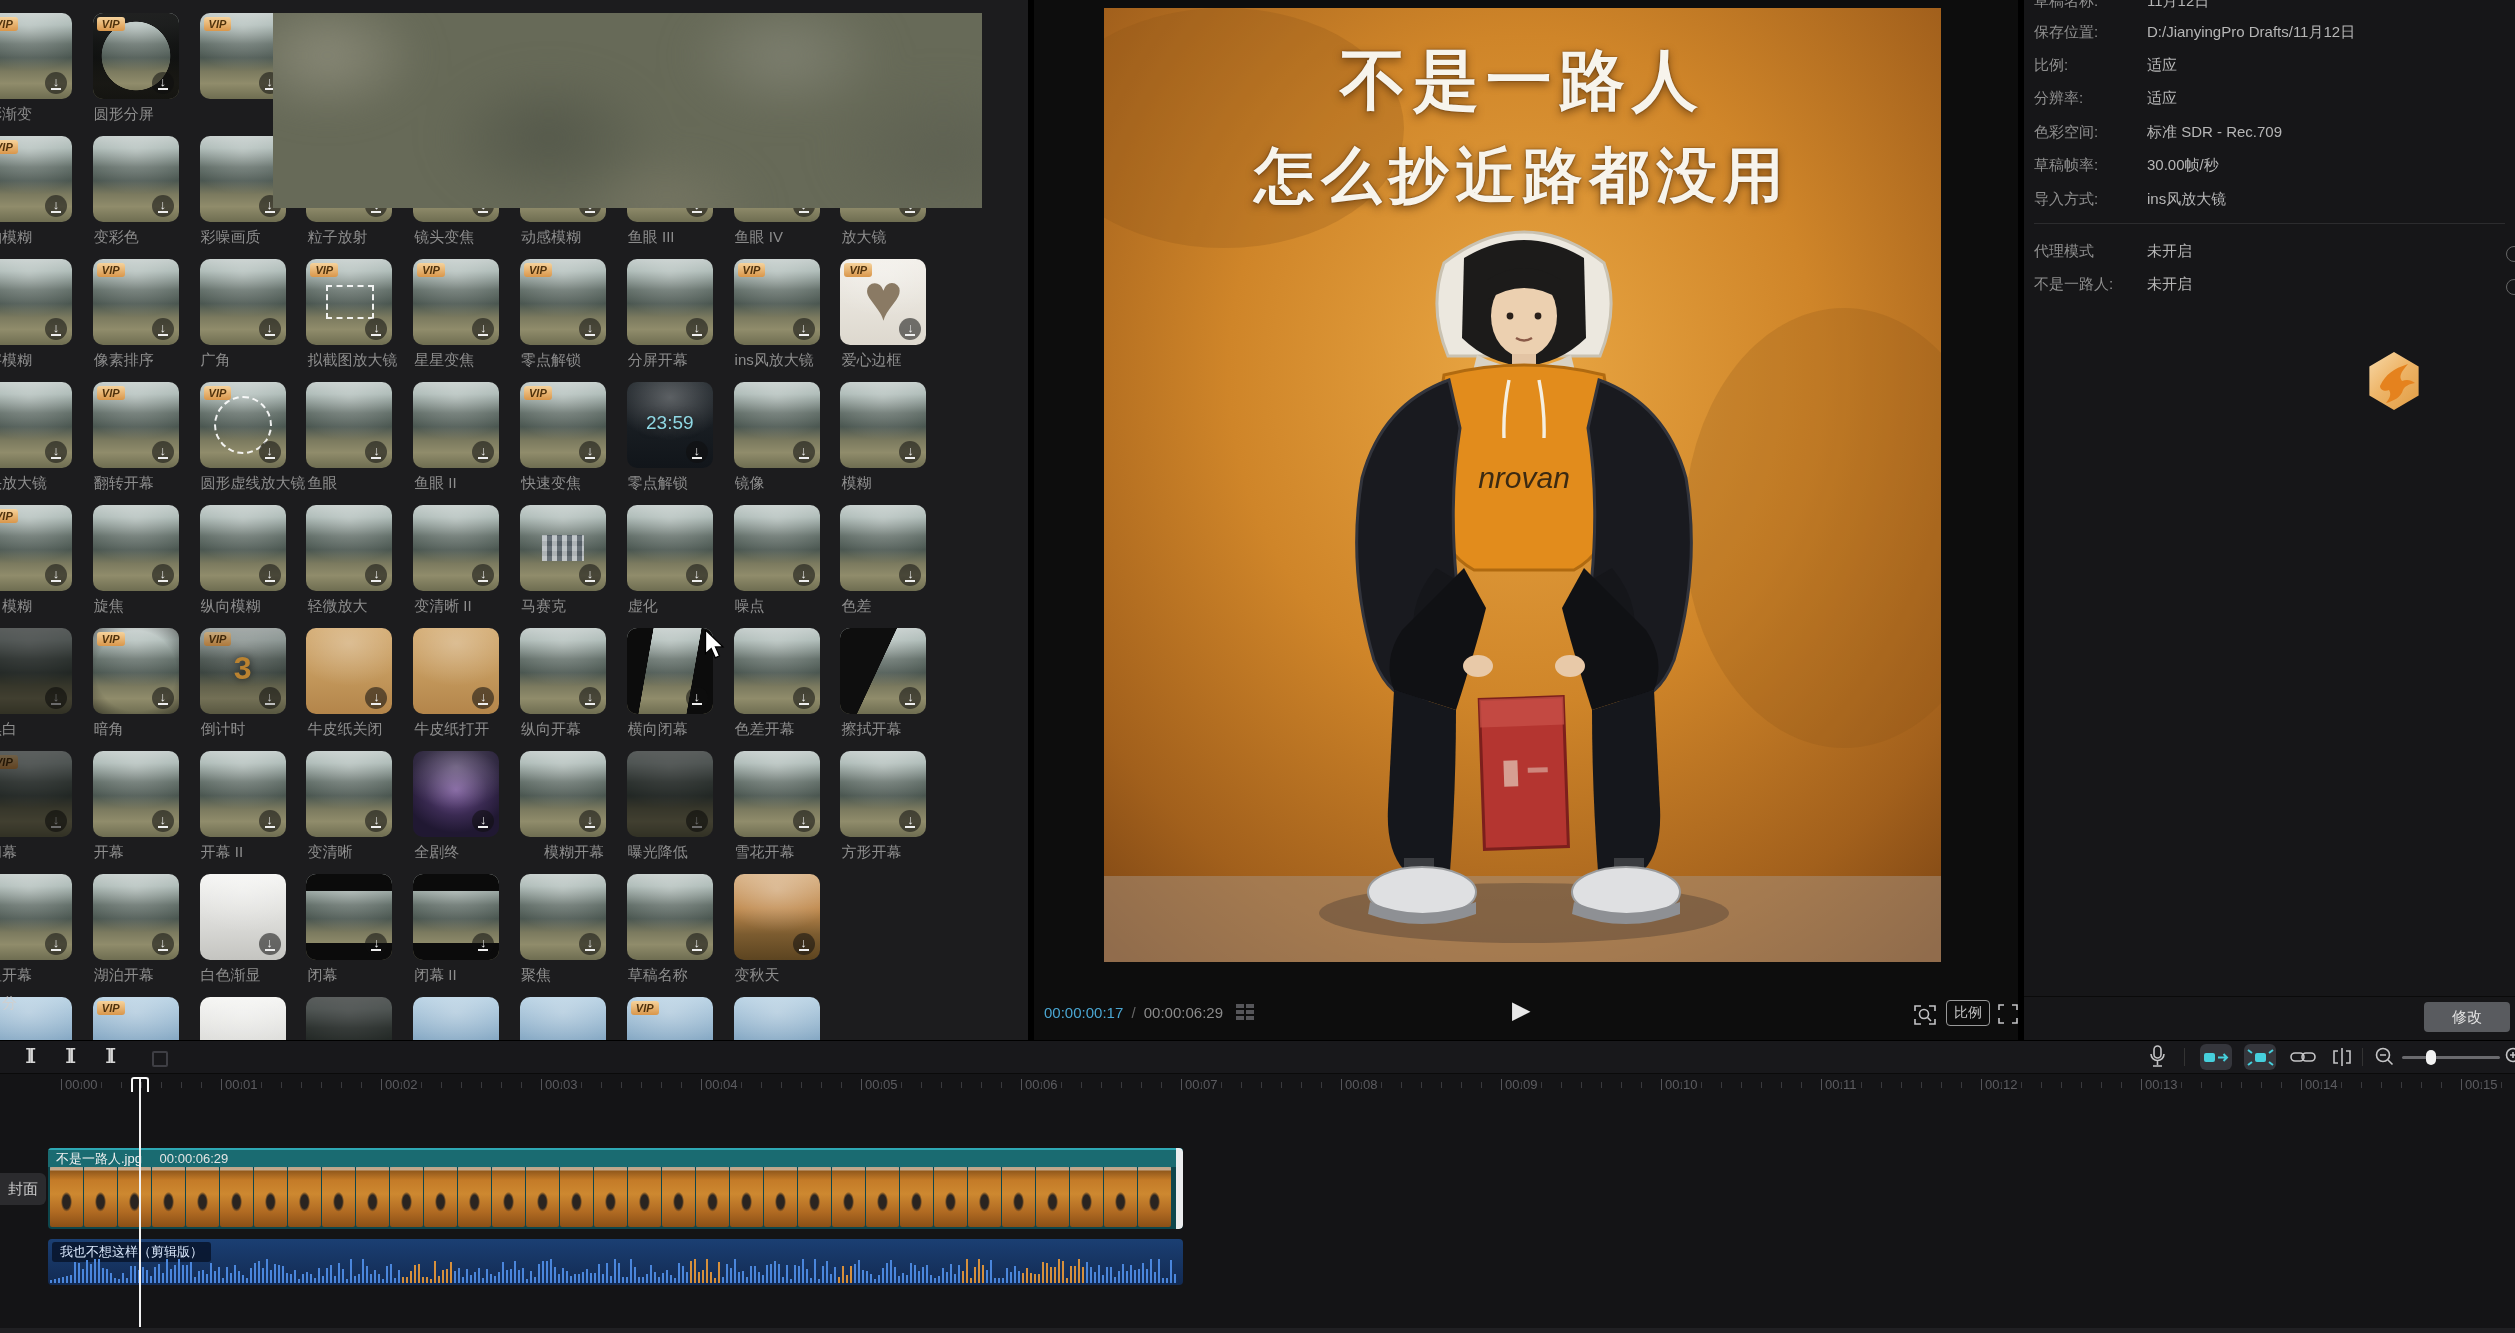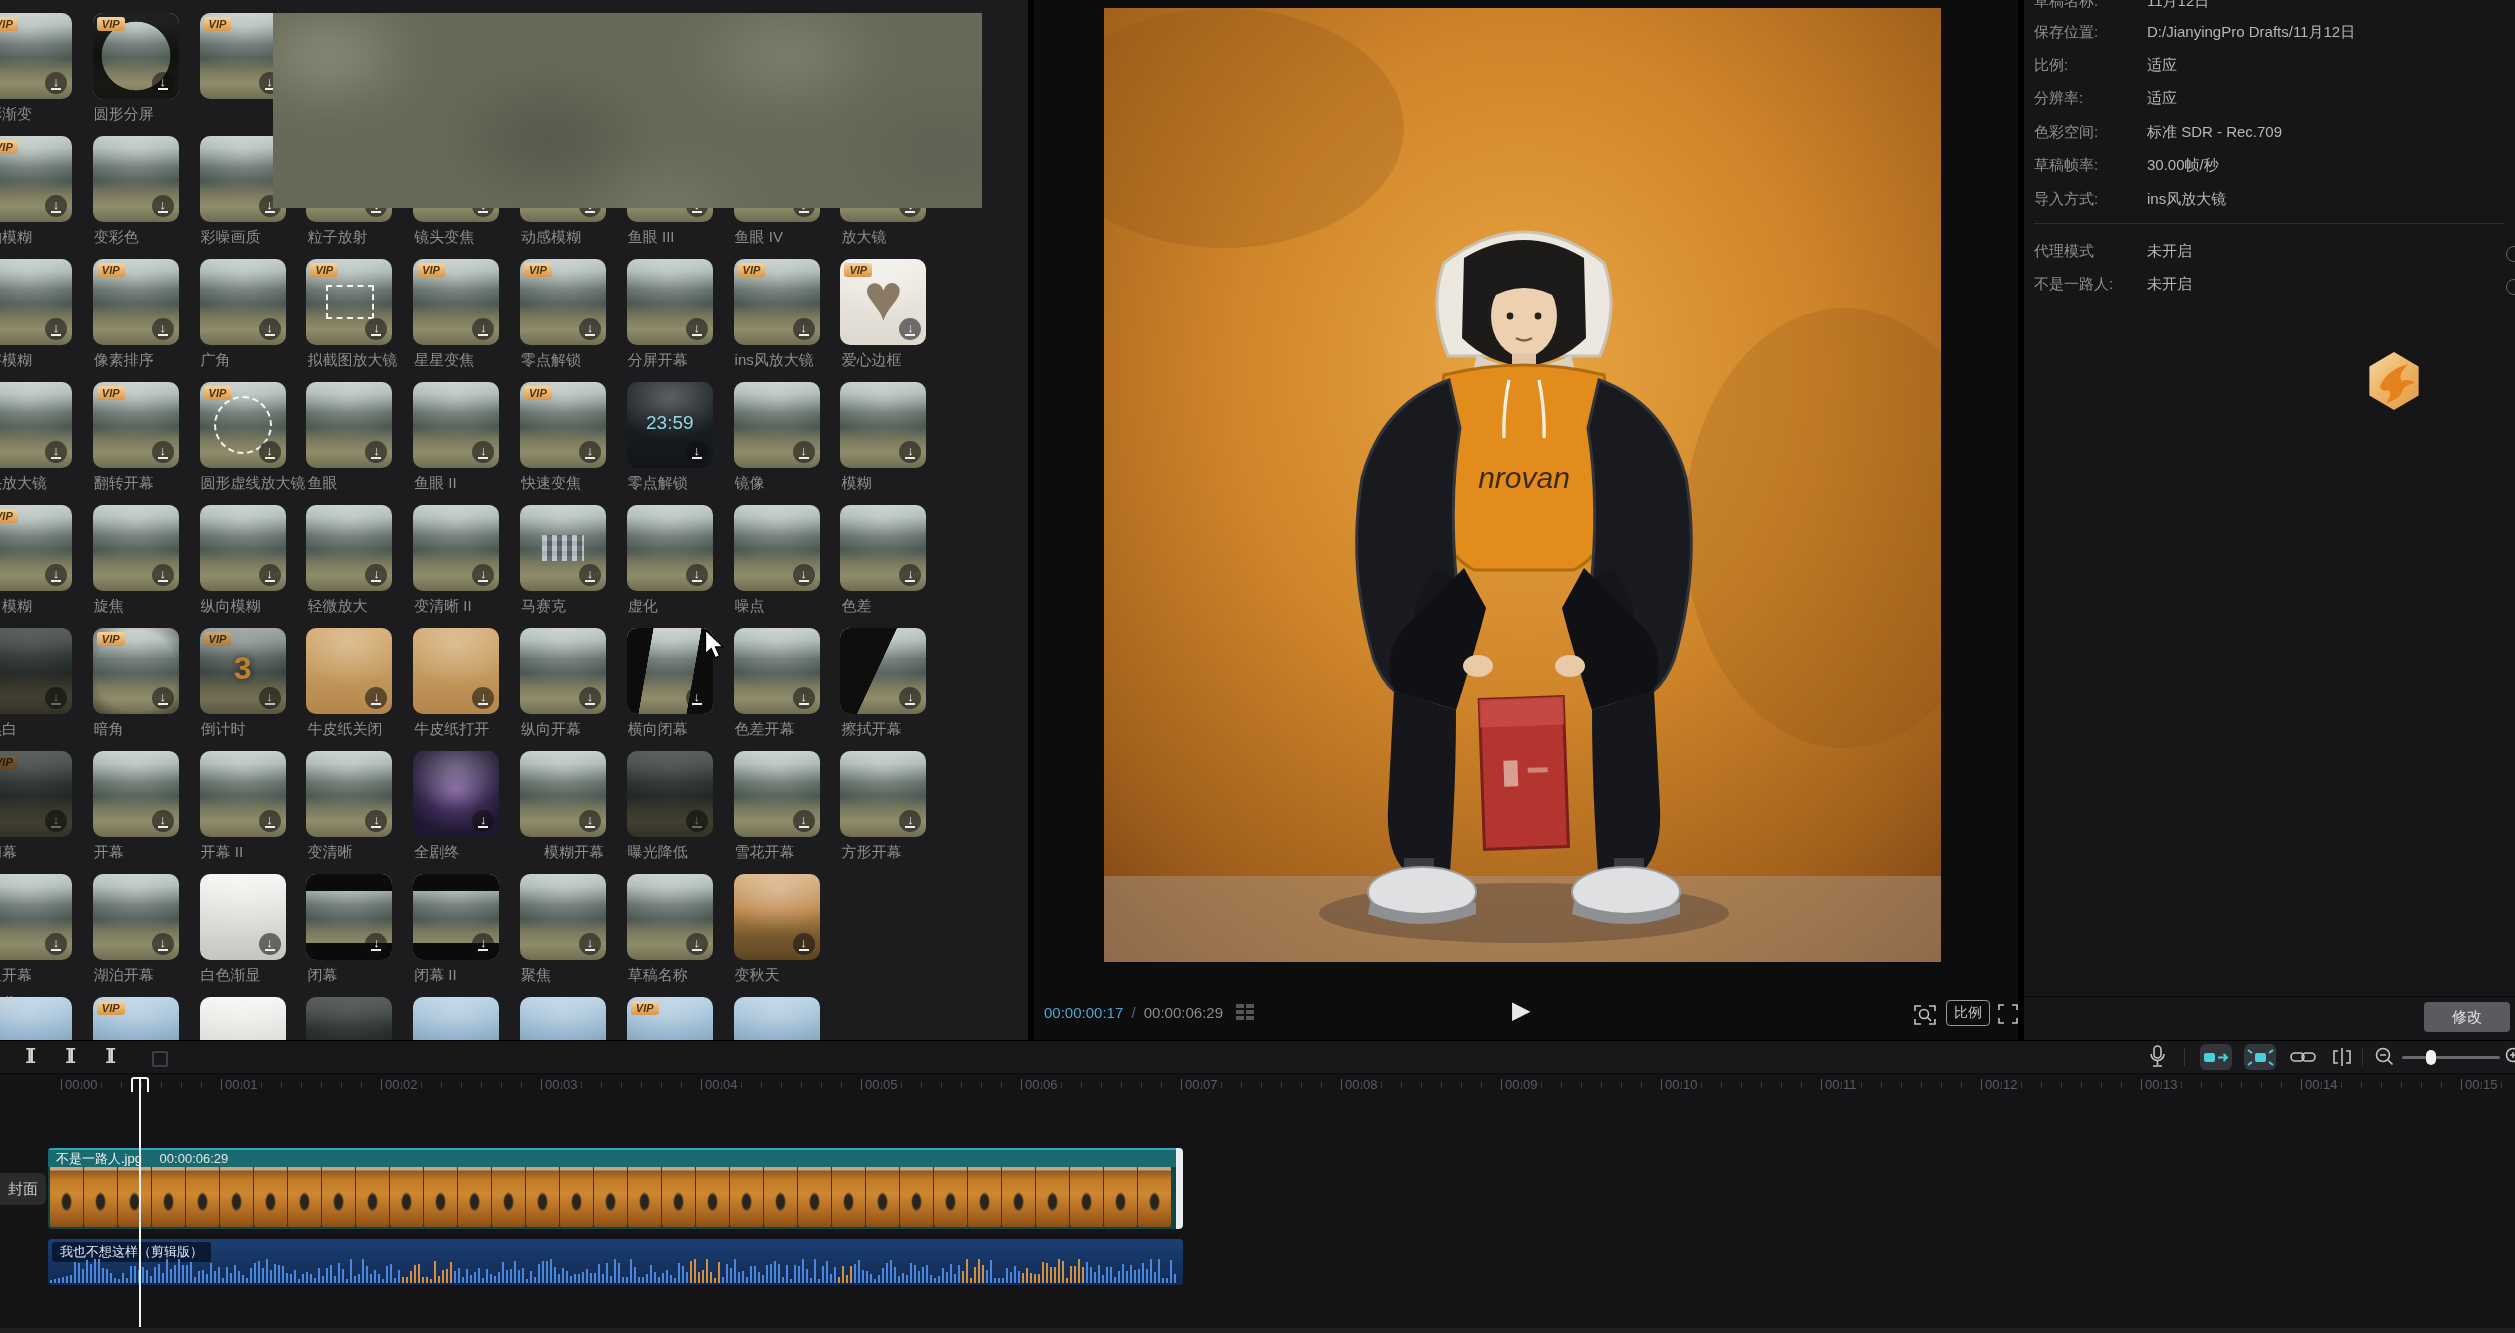--- a/index.html
+++ b/index.html
@@ -598,20 +598,22 @@
           <rect x="400" y="752" width="14" height="26" fill="#e8d8c8" opacity="0.65"></rect>
           <rect x="424" y="760" width="20" height="5" fill="#e8d8c8" opacity="0.5"></rect>
         </g>
         <rect x="300" y="850" width="30" height="20" fill="#3a3c40"></rect>
         <rect x="510" y="850" width="30" height="20" fill="#3a3c40"></rect>
         <ellipse cx="318" cy="884" rx="54" ry="25" fill="#dfe0e2" stroke="#9a9c9e" stroke-width="2"></ellipse>
         <ellipse cx="522" cy="884" rx="54" ry="25" fill="#dfe0e2" stroke="#9a9c9e" stroke-width="2"></ellipse>
         <path d="M266,894 Q318,916 372,894 L372,906 Q318,926 264,906 Z" fill="#8e9094"></path>
         <path d="M470,894 Q522,916 576,894 L576,906 Q522,926 468,906 Z" fill="#8e9094"></path>
       </svg>
+      <div class="t1">不是一路人</div>
+      <div class="t2">怎么抄近路都没用</div>
     </div>
     <div id="pv-bar">
       <div id="pv-times">
         <span class="tc-cur">00:00:00:17</span>
         <span class="tc-sep">/</span>
         <span class="tc-tot">00:00:06:29</span>
       </div>
       <svg id="pv-grid-icon" width="22" height="18">
         <rect x="2" y="1" width="8" height="4" fill="#56565a"></rect>
           <rect x="12" y="1" width="8" height="4" fill="#56565a"></rect>

